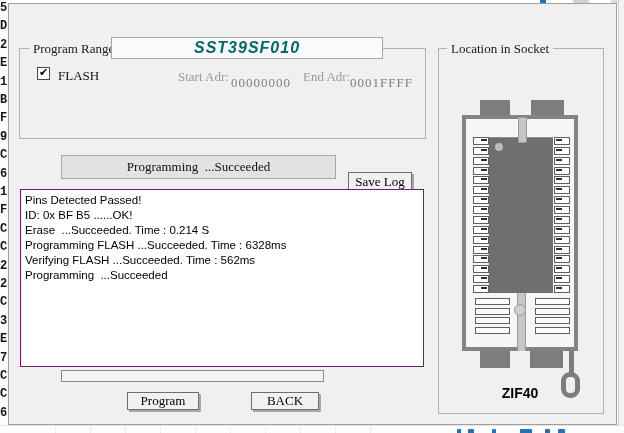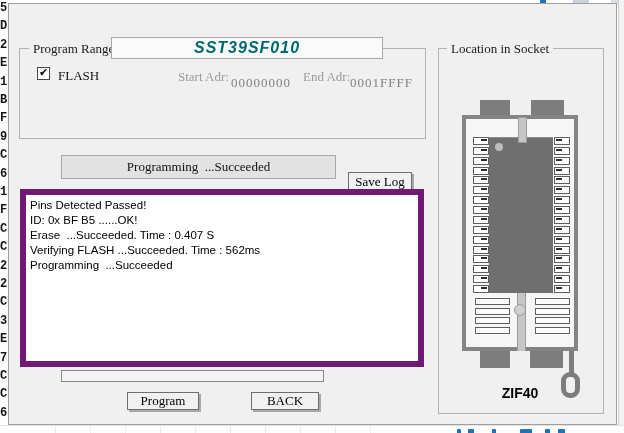--- a/index.html
+++ b/index.html
@@ -43,21 +43,21 @@
 
   
   #status-box{left:52px;top:151px;width:275px;height:24px;background:#e2e2e2;border:1px solid #a6a6a6;
        display:flex;align-items:center;justify-content:center;}
   .button{background:#f1f1f1;border:1px solid #6e6e6e;box-shadow:2px 2px 0 #a8a8a8;
        display:flex;align-items:center;justify-content:center;cursor:default;
        font-family:"Liberation Serif",serif;font-size:13px;color:#000;}
   #savelog-btn{left:339px;top:168px;width:64px;height:20px;}
 
   
-  #log-area{left:11px;top:185px;width:404px;height:178px;background:#ffffff;border:6px solid #701a75;
+  #log-area{left:11px;top:185px;width:404px;height:178px;background:#ffffff;border:1px solid #701a75;
        padding:3px 0 0 4px;overflow:hidden;}
   .log-line{font-family:"Liberation Sans",sans-serif;font-size:11.5px;line-height:15px;color:#000;white-space:pre;}
 
   
   #progress-bar{left:52px;top:366px;width:263px;height:12px;background:#f4f4f4;border:1px solid #8a8a8a;}
   #progress-fill{position:absolute;left:0;top:0;height:100%;background:#33cc33;}
   #program-btn{left:118px;top:388px;width:72px;height:18px;}
   #back-btn{left:242px;top:388px;width:68px;height:18px;}
 
   
@@ -158,21 +158,22 @@
   <div class="abs" id="status-box">
     <span class="serif-label">Programming  ...Succeeded</span>
   </div>
   <div class="abs button" id="savelog-btn">
     <span>Save Log</span>
   </div>
 
   <div class="abs" id="log-area">
       <div class="log-line">Pins Detected Passed!</div>
       <div class="log-line">ID: 0x BF B5 ......OK!</div>
-      <div class="log-line">Erase  ...Succeeded. Time : 0.407 S</div>
+      <div class="log-line">Erase  ...Succeeded. Time : 0.214 S</div>
+      <div class="log-line">Programming FLASH ...Succeeded. Time : 6328ms</div>
       <div class="log-line">Verifying FLASH ...Succeeded. Time : 562ms</div>
       <div class="log-line">Programming  ...Succeeded</div>
     </div>
 
   <div class="abs" id="progress-bar">
     <div id="progress-fill" style="width: 0%;"></div>
   </div>
 
   <div class="abs button" id="back-btn">
     <span>BACK</span>

